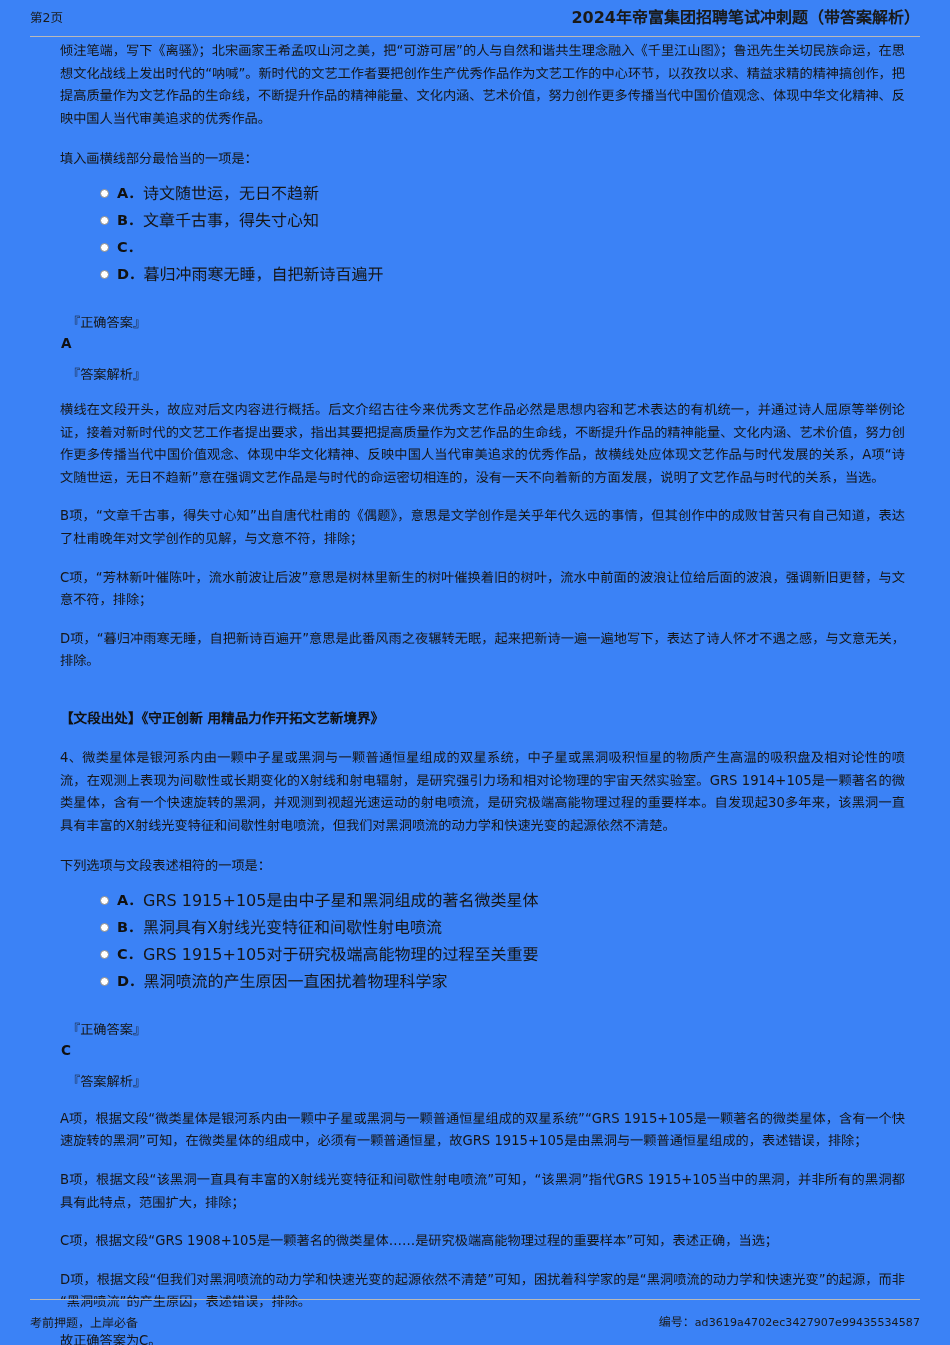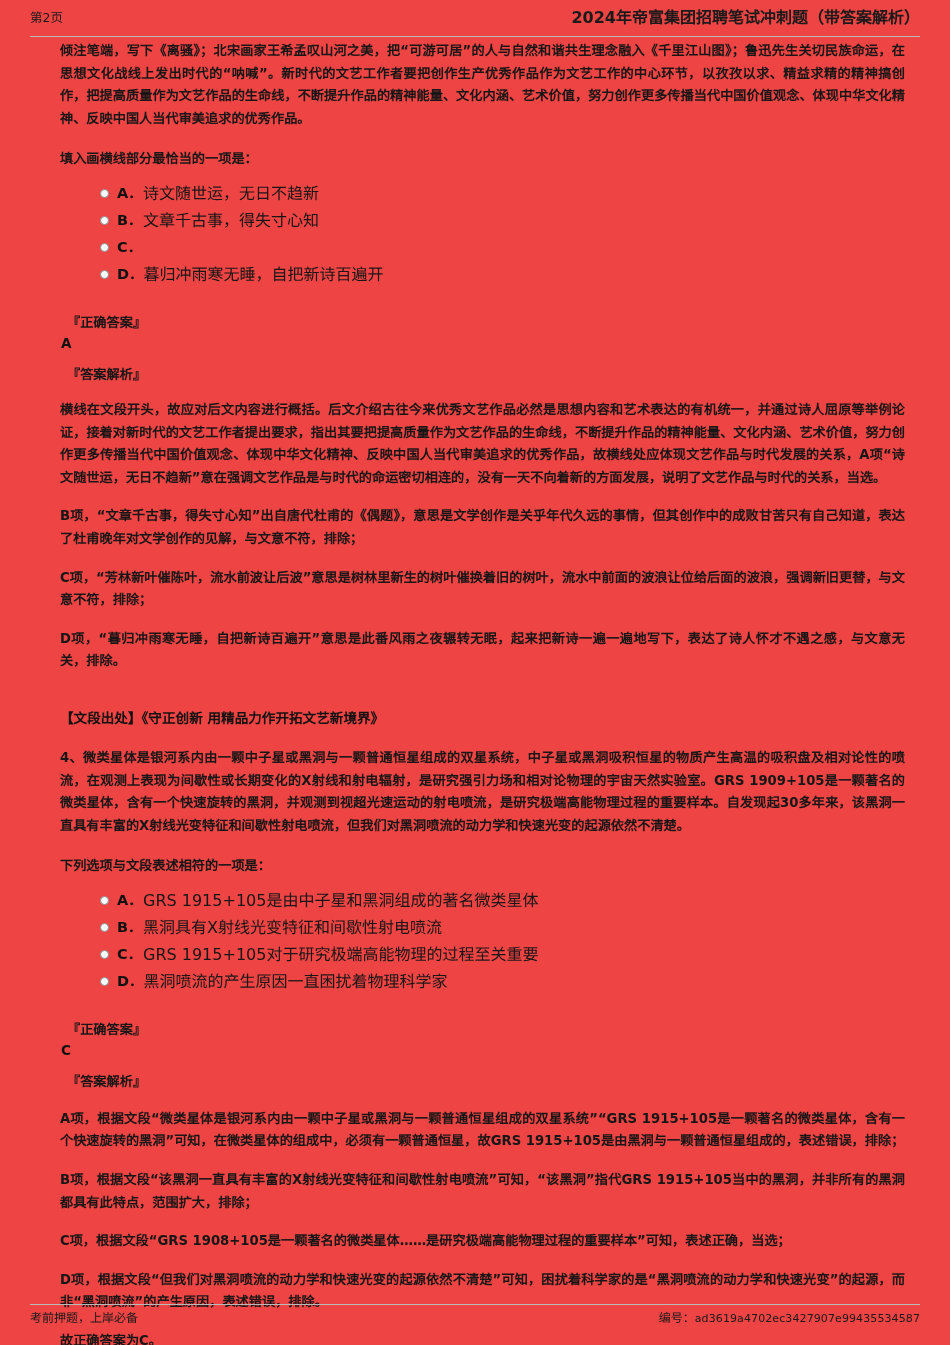--- a/index.html
+++ b/index.html
@@ -11,21 +11,21 @@
   body {
     font-family: "DejaVu Sans", "Liberation Sans", sans-serif;
     color: #000000;
     -webkit-font-smoothing: none;
   }
   .page {
     position: relative;
     width: 950px;
     height: 1345px;
     box-sizing: border-box;
-    background: #ef4444;
+    background: #3b82f6;
     overflow: hidden;
   }
 
   
   .page-header {
     position: absolute;
     top: 10px;
     left: 30px;
     right: 30px;
     height: 26px;
@@ -49,22 +49,23 @@
   }
 
   
   .page-footer {
     position: absolute;
     bottom: 14px;
     left: 30px;
     right: 30px;
     height: 26px;
     border-top: 1px solid #b9b9b9;
+    padding-top: 5px;
     display: flex;
-    align-items: center;
+    align-items: flex-end;
     justify-content: space-between;
     font-size: 12px;
     line-height: 16px;
     color: #1a1a1a;
   }
   .page-footer .ftr-left { white-space: nowrap; }
   .page-footer .ftr-right { white-space: nowrap; }
   .page-footer .ftr-label { font-size: 12px; }
   .page-footer .ftr-code {
     font-weight: 400;
@@ -76,21 +77,20 @@
   .content {
     position: absolute;
     top: 40px;
     left: 60px;
     width: 845px;
   }
 
   p {
     margin: 0;
     padding: 0;
-    font-weight: bold;
   }
 
   .para {
     font-size: 13.2px;
     line-height: 22.6px;
     text-align: justify;
     text-justify: inter-ideograph;
     color: #161616;
   }
   .gap-14 { height: 14px; }
@@ -219,21 +219,21 @@
     <p class="para">D项，“暮归冲雨寒无睡，自把新诗百遍开”意思是此番风雨之夜辗转无眠，起来把新诗一遍一遍地写下，表达了诗人怀才不遇之感，与文意无关，排除。</p>
     <div class="gap-16"></div>
 
     <div class="gap-18"></div>
     <p class="source">
       <span class="src-label">【文段出处】</span><span class="src-title">《守正创新 用精品力作开拓文艺新境界》</span>
     </p>
 
     <div class="gap-18"></div>
 
-    <p class="para">4、微类星体是银河系内由一颗中子星或黑洞与一颗普通恒星组成的双星系统，中子星或黑洞吸积恒星的物质产生高温的吸积盘及相对论性的喷流，在观测上表现为间歇性或长期变化的X射线和射电辐射，是研究强引力场和相对论物理的宇宙天然实验室。GRS 1909+105是一颗著名的微类星体，含有一个快速旋转的黑洞，并观测到视超光速运动的射电喷流，是研究极端高能物理过程的重要样本。自发现起30多年来，该黑洞一直具有丰富的X射线光变特征和间歇性射电喷流，但我们对黑洞喷流的动力学和快速光变的起源依然不清楚。</p>
+    <p class="para">4、微类星体是银河系内由一颗中子星或黑洞与一颗普通恒星组成的双星系统，中子星或黑洞吸积恒星的物质产生高温的吸积盘及相对论性的喷流，在观测上表现为间歇性或长期变化的X射线和射电辐射，是研究强引力场和相对论物理的宇宙天然实验室。GRS 1914+105是一颗著名的微类星体，含有一个快速旋转的黑洞，并观测到视超光速运动的射电喷流，是研究极端高能物理过程的重要样本。自发现起30多年来，该黑洞一直具有丰富的X射线光变特征和间歇性射电喷流，但我们对黑洞喷流的动力学和快速光变的起源依然不清楚。</p>
 
     <div class="gap-18"></div>
 
     <p class="stem">下列选项与文段表述相符的一项是：</p>
 
     <div class="options">
       <div class="option-row">
         <span class="radio"></span>
         <span class="opt-letter">A．</span>
         <span class="opt-text">GRS 1915+105是由中子星和黑洞组成的著名微类星体</span>

